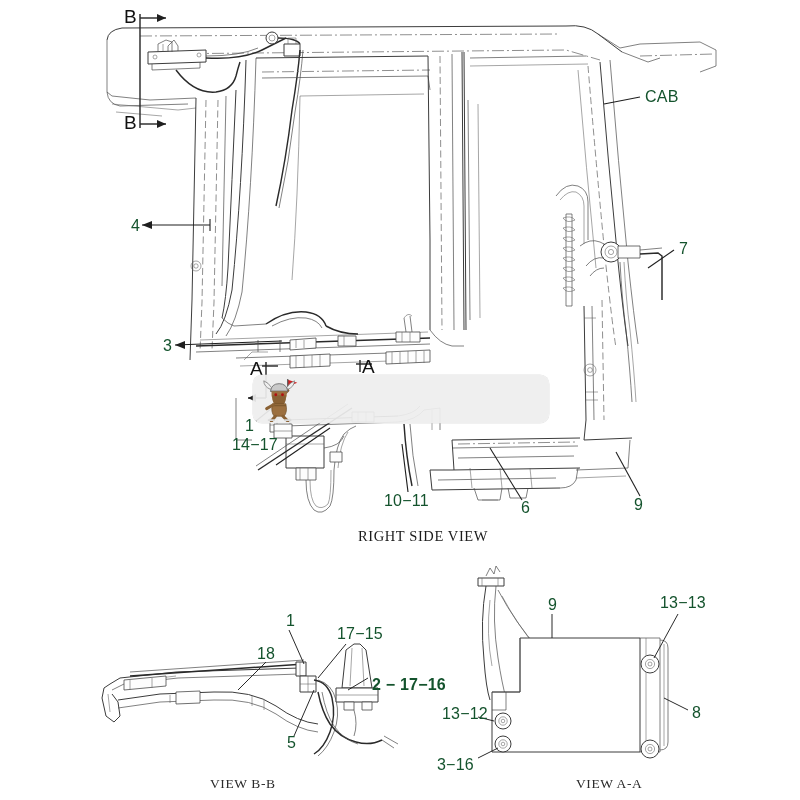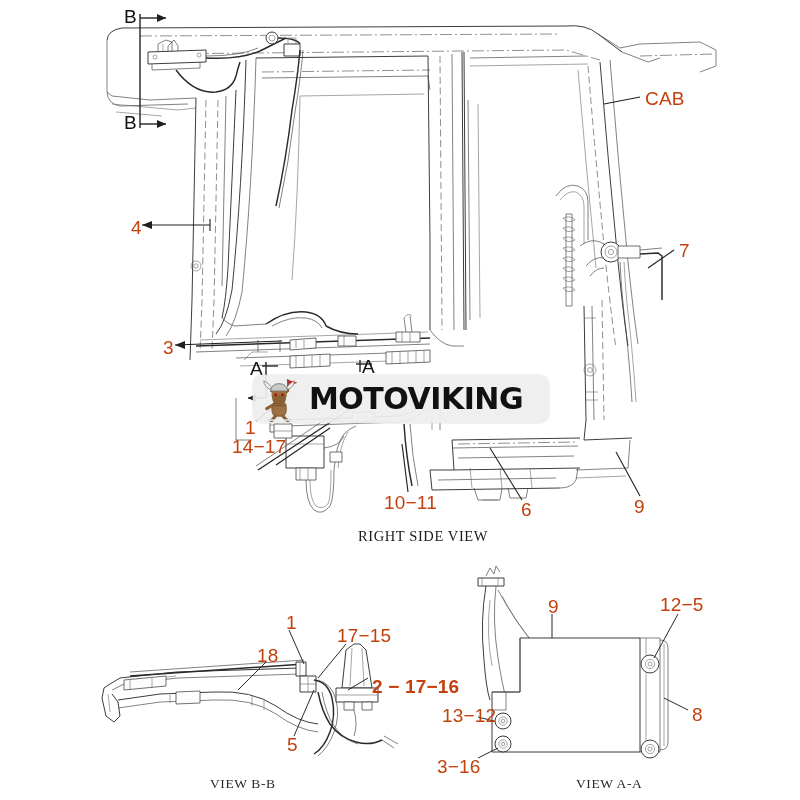--- a/index.html
+++ b/index.html
@@ -17,22 +17,22 @@
   }
   #drawing-svg {
     position: absolute;
     left: 0; top: 0;
     width: 800px;
     height: 800px;
   }
   .lbl {
     position: absolute;
     font-family: "Liberation Sans", sans-serif;
-    font-size: 19px;
-    color: #c2410c;
+    font-size: 16px;
+    color: #14532d;
     white-space: nowrap;
     letter-spacing: 0.2px;
   }
   .sec-letter {
     position: absolute;
     font-family: "Liberation Sans", sans-serif;
     font-size: 19px;
     color: #111;
     font-weight: 400;
   }
@@ -484,21 +484,21 @@
   <div class="lbl" style="left:521px; top:499px;">6</div>
   <div class="lbl" style="left:634px; top:496px;">9</div>
 
   <div class="lbl" style="left:286px; top:612px;">1</div>
   <div class="lbl" style="left:337px; top:625px;">17−15</div>
   <div class="lbl" style="left:257px; top:645px;">18</div>
   <div class="lbl" style="left:372px; top:676px;font-weight:bold;">2 − 17−16</div>
   <div class="lbl" style="left:287px; top:734px;">5</div>
 
   <div class="lbl" style="left:548px; top:596px;">9</div>
-  <div class="lbl" style="left:660px; top:594px;">12−5</div>
+  <div class="lbl" style="left:660px; top:594px;">13−13</div>
   <div class="lbl" style="left:692px; top:704px;">8</div>
   <div class="lbl" style="left:442px; top:705px;">13−12</div>
   <div class="lbl" style="left:437px; top:756px;">3−16</div>
 
   <div class="view-title big" style="left:358px; top:528px;">RIGHT SIDE VIEW</div>
   <div class="view-title" style="left:210px; top:776px;">VIEW B-B</div>
   <div class="view-title" style="left:552px; top:776px;margin-left:24px;">VIEW A-A</div>
 
   <div id="watermark">
     <svg id="wm-mascot" viewBox="0 0 48 48" xmlns="http://www.w3.org/2000/svg">
@@ -522,16 +522,15 @@
       <path d="M14,29 Q12,38 16,42 L26,42 Q30,38 28,29 Z" fill="#9c7040" stroke="#6d4c24" stroke-width="0.7"></path>
       <path d="M14,31 L28,31" stroke="#6d4c24" stroke-width="0.8"></path>
 
       <path d="M15,30 L8,34" stroke="#8a6134" stroke-width="3.2" stroke-linecap="round" fill="none"></path>
 
       <path d="M17,42 L13,47" stroke="#8a6134" stroke-width="3.2" stroke-linecap="round" fill="none"></path>
       <path d="M25,42 L30,47" stroke="#8a6134" stroke-width="3.2" stroke-linecap="round" fill="none"></path>
       <path d="M10,46 L16,46" stroke="#d8d8d8" stroke-width="1.8" stroke-linecap="round"></path>
       <path d="M27,46 L33,46" stroke="#d8d8d8" stroke-width="1.8" stroke-linecap="round"></path>
     </svg>
-    <span id="wm-text">MOTOVIKING</span>
   </div>
 
 </div>
 
 </body></html>

